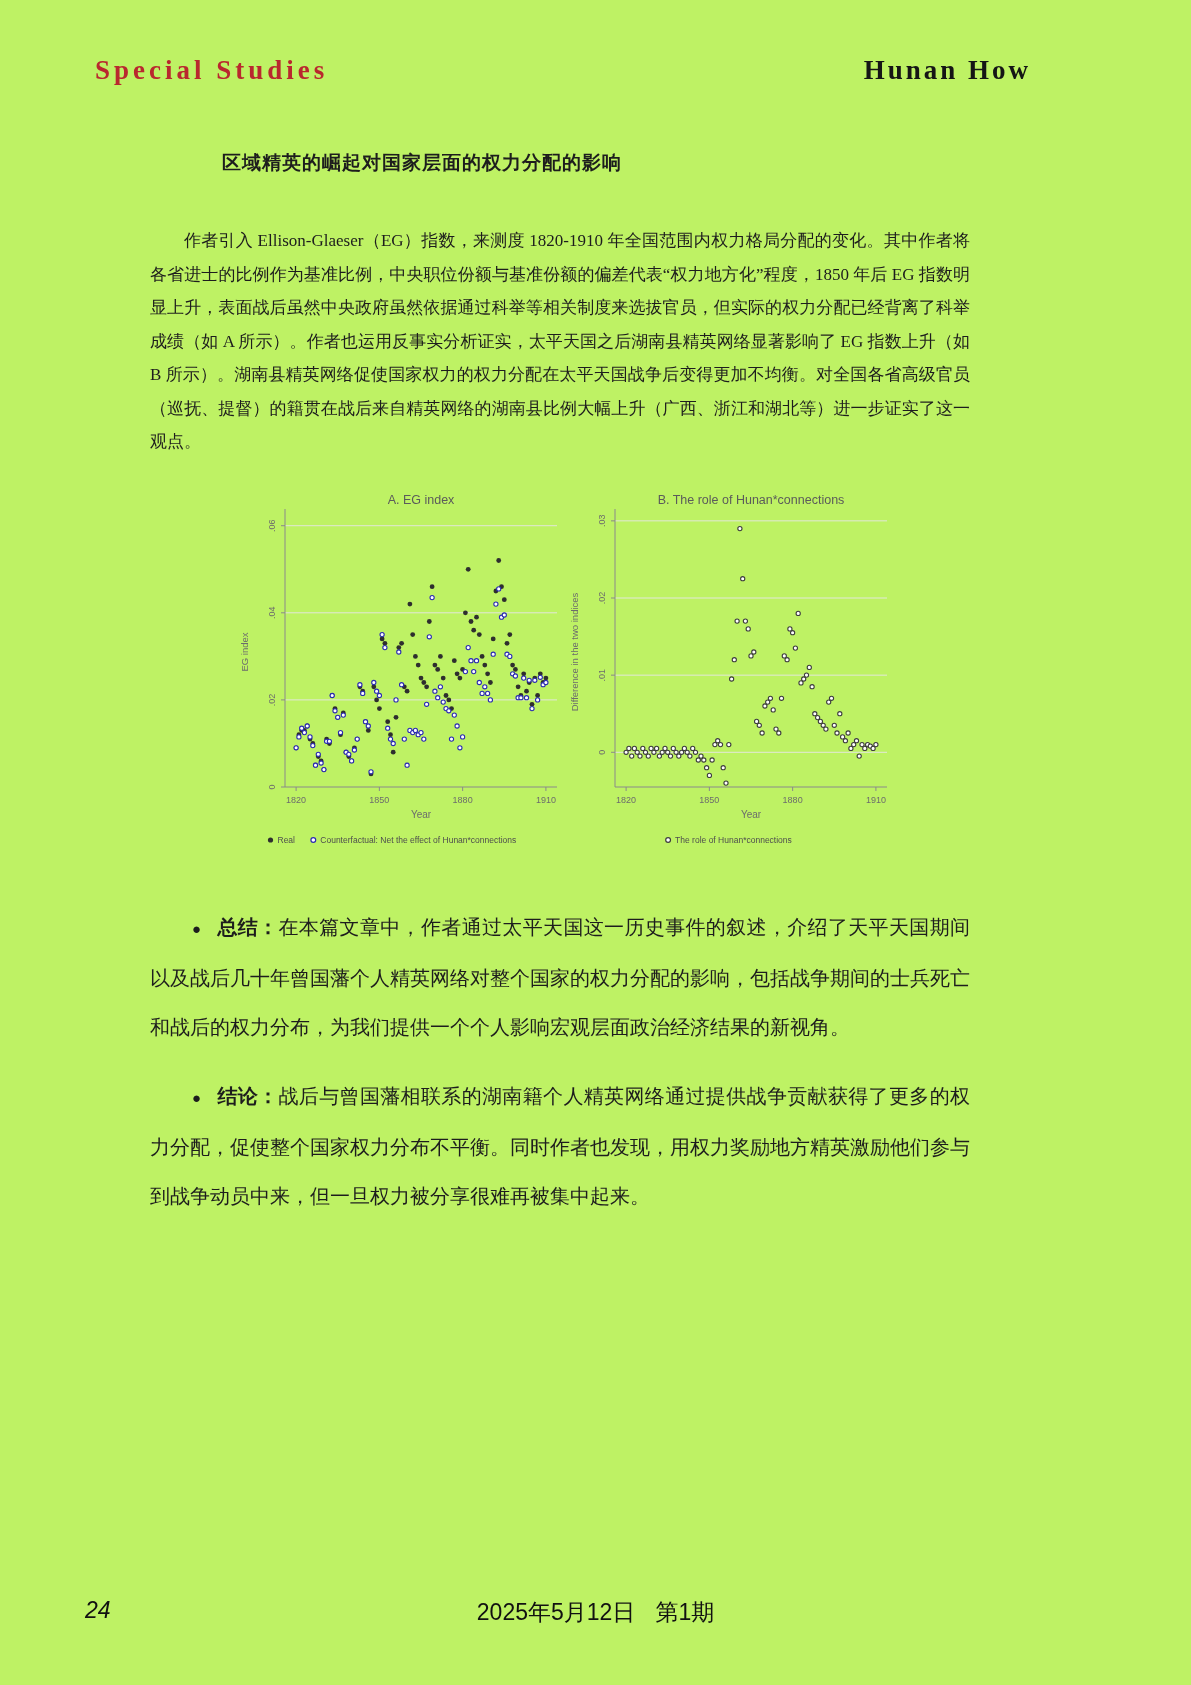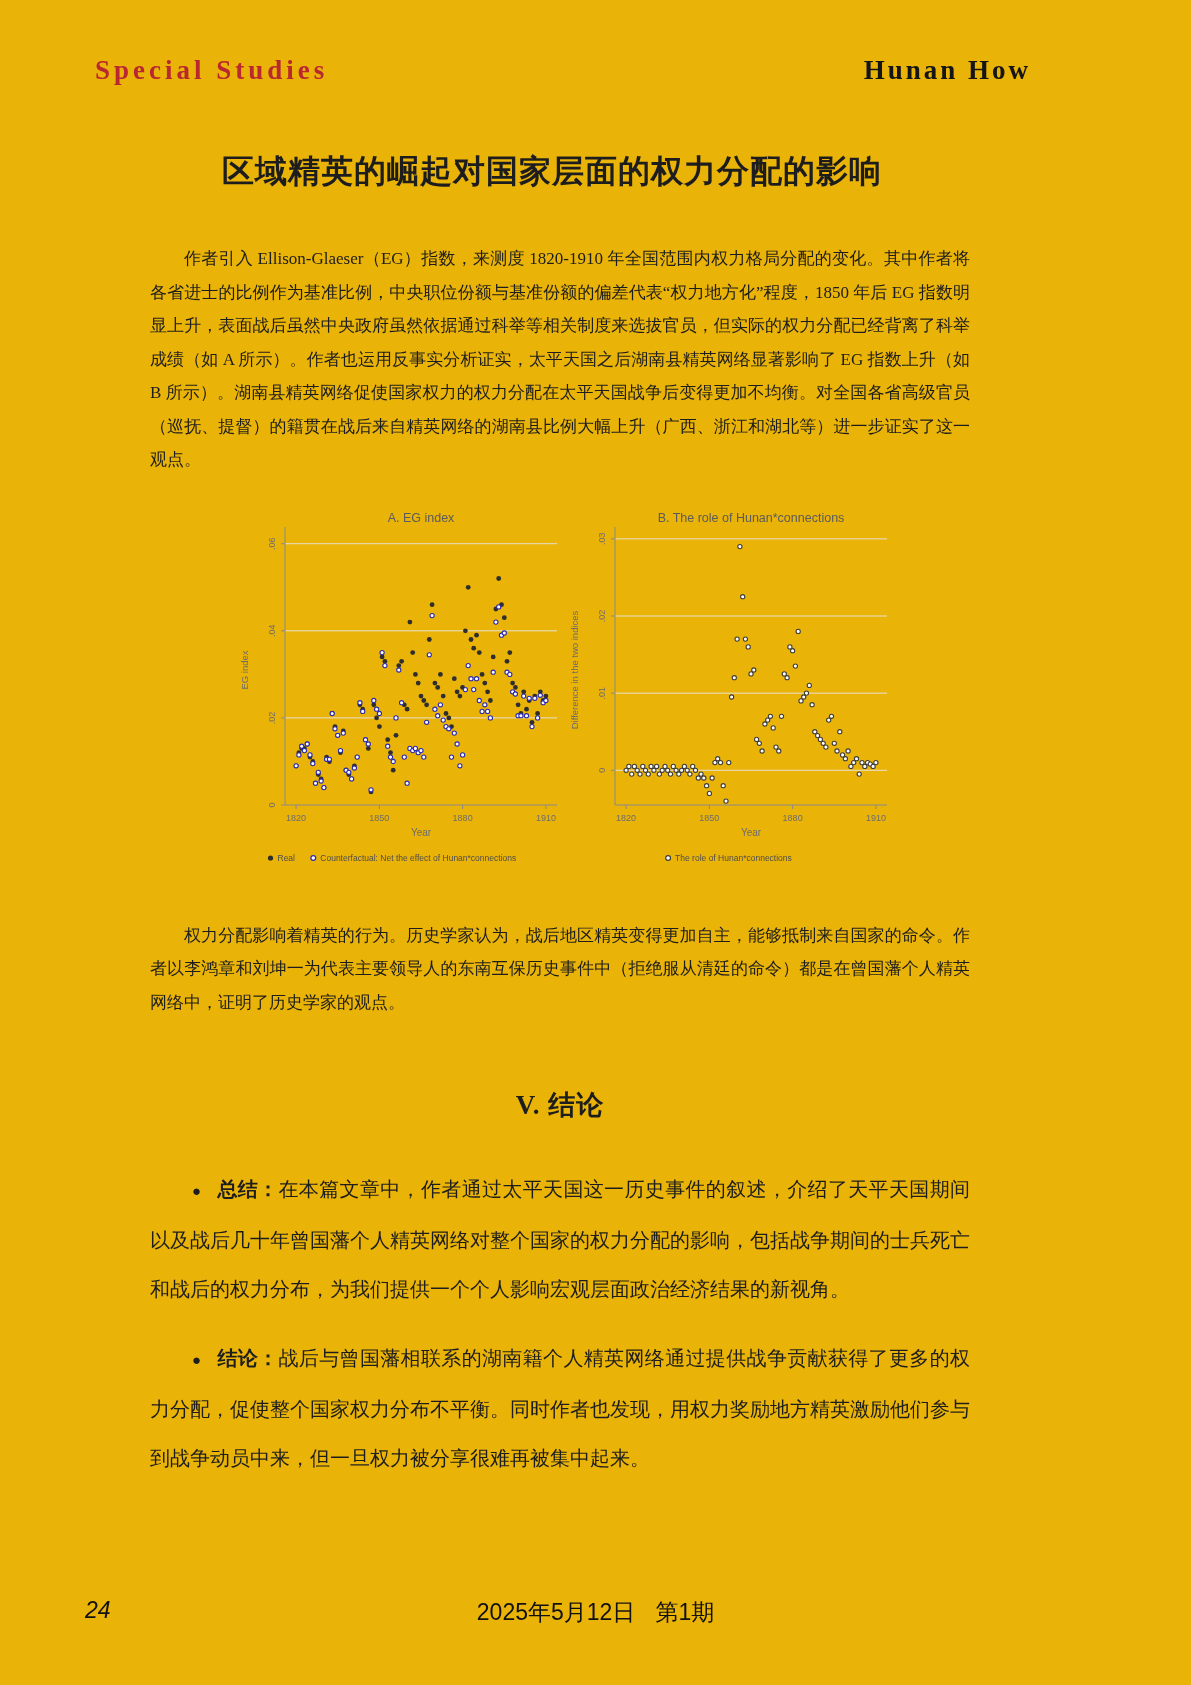--- a/index.html
+++ b/index.html
@@ -1,24 +1,24 @@
 <!DOCTYPE html>
 <html><head>
 <meta charset="utf-8">
 <style>
   html,body{margin:0;padding:0;background:#ffffff;}
   .page{
-    width:1191px;height:1685px;position:relative;margin:0 auto;background:#eab308;
+    width:1191px;height:1685px;position:relative;margin:0 auto;background:#bef264;
     font-family:"Liberation Serif","DejaVu Serif",serif;color:#1d1d1d;overflow:hidden;
   }
   .header{position:absolute;top:55px;left:95px;right:160px;display:flex;justify-content:space-between;align-items:baseline;}
   .header-left{color:#b9282e;font-weight:bold;font-size:27px;letter-spacing:4px;font-family:"Liberation Serif","DejaVu Serif",serif;}
   .header-right{color:#151515;font-weight:bold;font-size:27px;letter-spacing:3px;}
   .content{position:absolute;left:150px;width:820px;top:140px;}
-  .doc-title{font-size:32px;font-weight:bold;letter-spacing:1px;margin:10px 0 0 72px;width:fit-content;}
+  .doc-title{font-size:19px;font-weight:bold;letter-spacing:1px;margin:10px 0 0 72px;width:fit-content;}
   .body-par{margin-top:48px;font-size:17px;line-height:33.5px;text-align:justify;text-indent:2em;}
   .body-par.second{margin-top:40px;}
   .figure{margin:30px 0 0 85px;display:flex;gap:0;}
   .chart-box{width:330px;height:372px;}
   .section-heading{margin-top:68px;text-align:center;font-size:27px;font-weight:bold;letter-spacing:1px;}
   .bullet{margin-top:42px;font-size:20px;line-height:49px;text-align:justify;text-indent:2.1em;}
   .bullet + .bullet{margin-top:4px;}
   .bullet-dot{font-size:15px;margin-right:16px;}
   .bullet-label{font-weight:bold;}
   .footer{position:absolute;left:0;right:0;top:1597px;height:40px;
@@ -371,23 +371,21 @@
             <circle cx="299.8" cy="259.4" r="2.1" fill="#ffffff" stroke="#3d3d3d" stroke-width="1.1"></circle>
             <circle cx="302.6" cy="255.6" r="2.1" fill="#ffffff" stroke="#3d3d3d" stroke-width="1.1"></circle>
             <circle cx="305.3" cy="257.1" r="2.1" fill="#ffffff" stroke="#3d3d3d" stroke-width="1.1"></circle>
             <circle cx="308.1" cy="259.4" r="2.1" fill="#ffffff" stroke="#3d3d3d" stroke-width="1.1"></circle>
             <circle cx="310.9" cy="255.6" r="2.1" fill="#ffffff" stroke="#3d3d3d" stroke-width="1.1"></circle>
             <circle cx="103.1" cy="351" r="2.4" fill="#ffffff" stroke="#3d3d3d" stroke-width="1.2"></circle>
             <text x="110.1" y="354" font-size="8.5" fill="#4e4e4e" font-family="Liberation Sans, DejaVu Sans, sans-serif">The role of Hunan*connections</text>
           </svg></div>
     </div>
 
-    <p class="body-par second">权力分配影响着精英的行为。历史学家认为，战后地区精英变得更加自主，能够抵制来自国家的命令。作者以李鸿章和刘坤一为代表主要领导人的东南互保历史事件中（拒绝服从清廷的命令）都是在曾国藩个人精英网络中，证明了历史学家的观点。</p>
-
-    <div class="section-heading">V. 结论</div>
+
 
     <p class="bullet"><span class="bullet-dot">●</span><span class="bullet-label">总结：</span><span>在本篇文章中，作者通过太平天国这一历史事件的叙述，介绍了天平天国期间以及战后几十年曾国藩个人精英网络对整个国家的权力分配的影响，包括战争期间的士兵死亡和战后的权力分布，为我们提供一个个人影响宏观层面政治经济结果的新视角。</span></p>
 
     <p class="bullet"><span class="bullet-dot">●</span><span class="bullet-label">结论：</span><span>战后与曾国藩相联系的湖南籍个人精英网络通过提供战争贡献获得了更多的权力分配，促使整个国家权力分布不平衡。同时作者也发现，用权力奖励地方精英激励他们参与到战争动员中来，但一旦权力被分享很难再被集中起来。</span></p>
 
   </div>
 
   <div class="footer">
     <span class="footer-page">24</span>
     <div class="footer-center">

